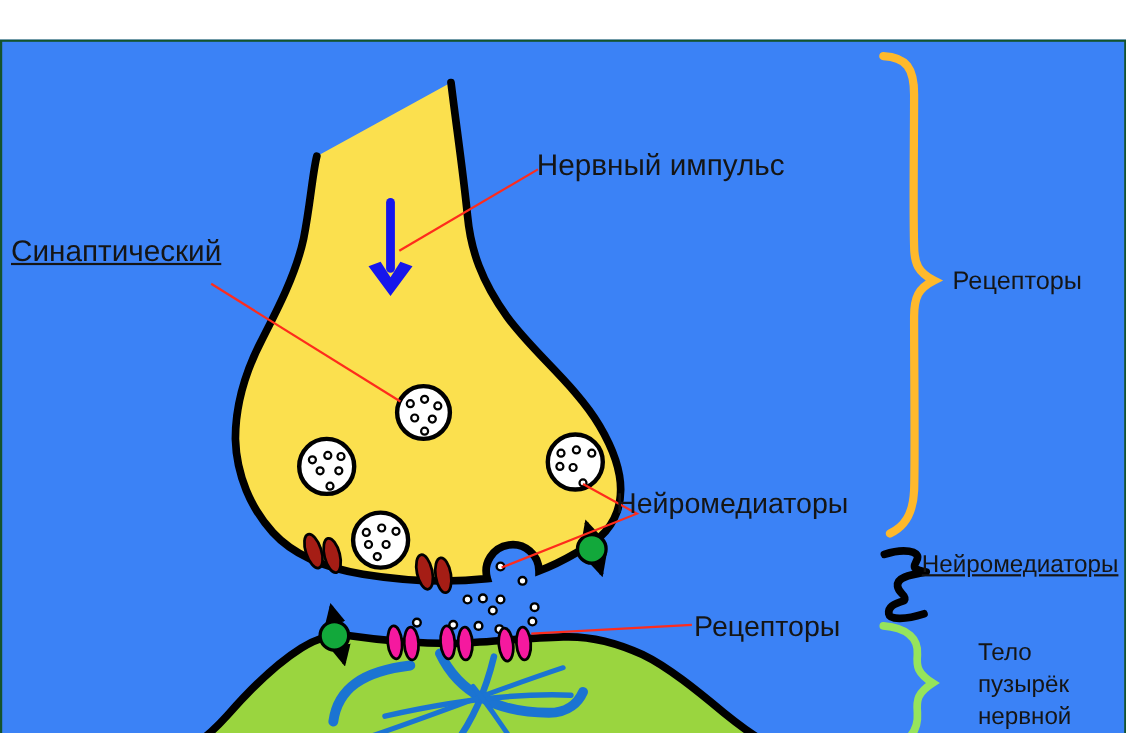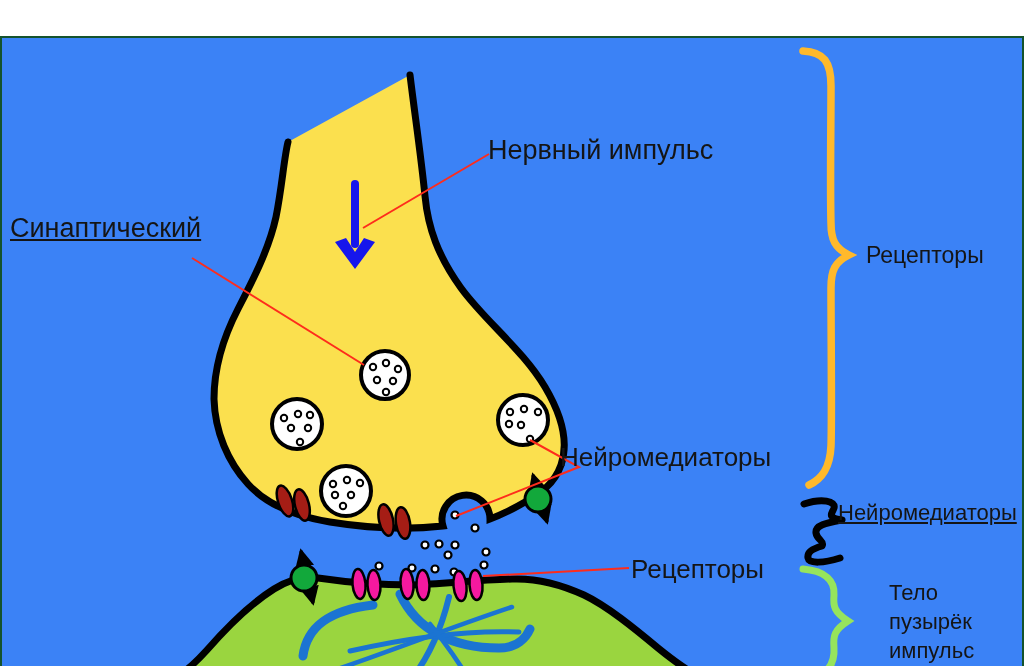--- a/index.html
+++ b/index.html
@@ -184,16 +184,16 @@
 
   <div class="lbl lbl-small" style="left:864px;top:204px;font-size:23px;">Рецепторы</div>
 
   <div class="lbl lbl-small lbl-center" style="left:836px;top:461px;width:180px;line-height:27px;">
     <div>Нейромедиаторы</div>
   </div>
 
   <div class="lbl lbl-small" style="left:887px;top:540px;line-height:29px;">
     <div>Тело</div>
     <div>пузырёк</div>
-    <div>импульс</div>
+    <div>нервной</div>
   </div>
 
 </div>
 
 </body></html>

